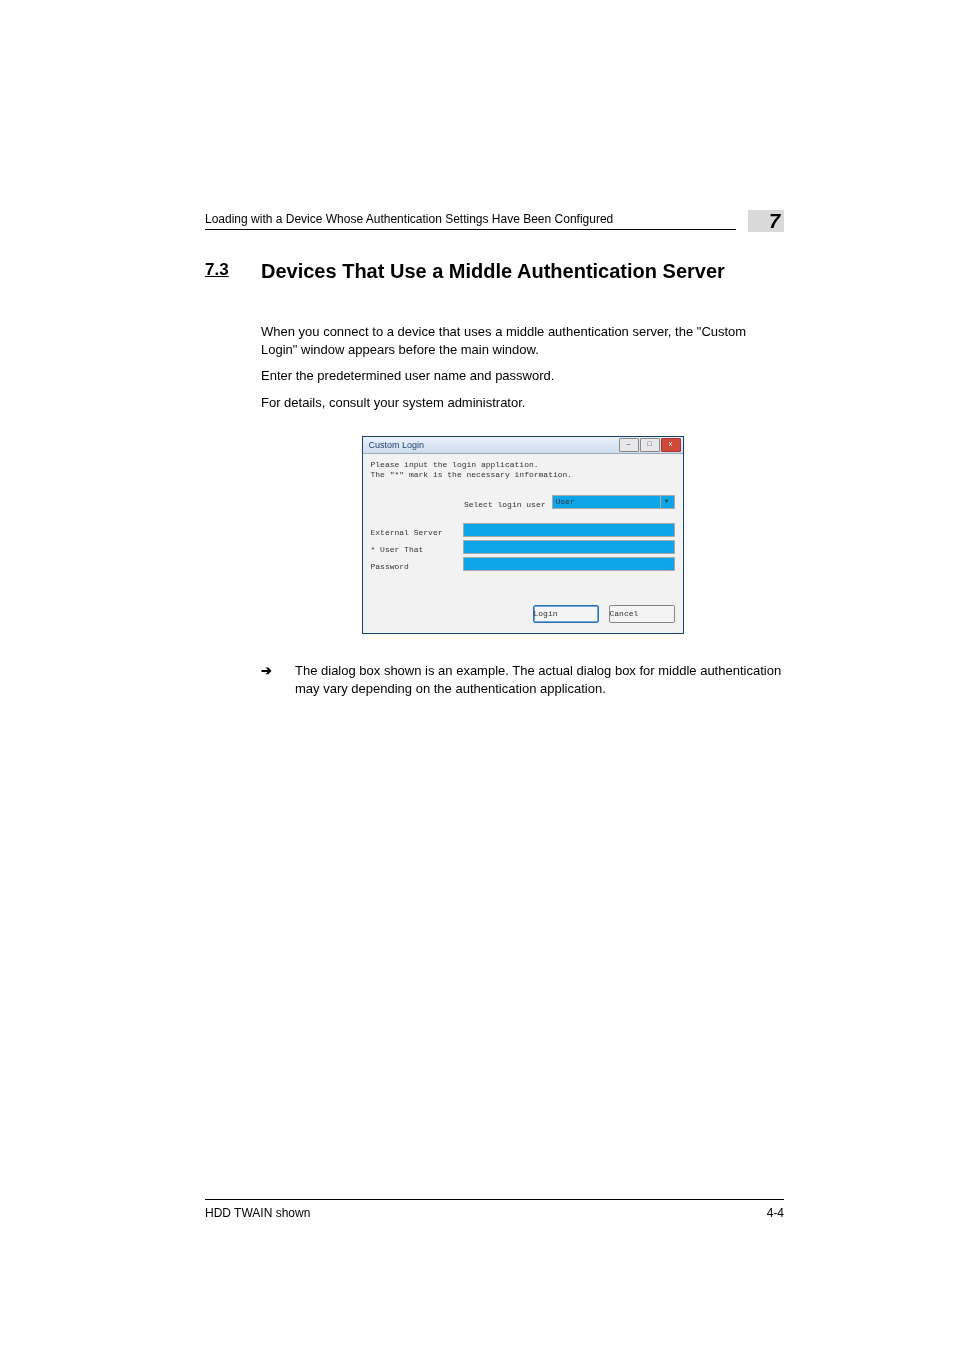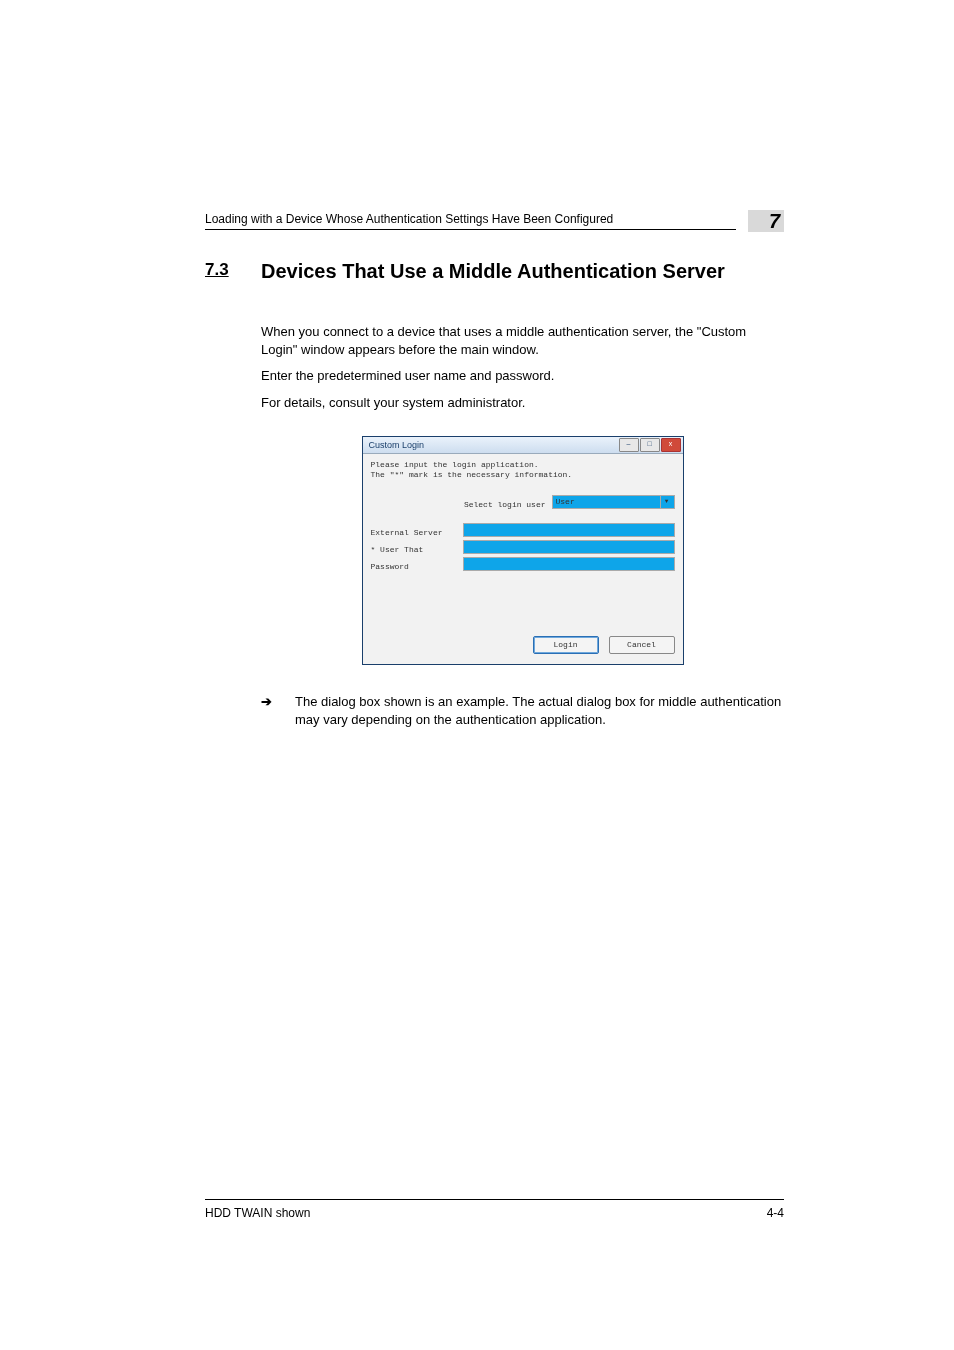--- a/index.html
+++ b/index.html
@@ -169,22 +169,21 @@
   }
   .dlg-btn {
     width: 64px;
     height: 16px;
     background: #f4f4f4;
     border: 1px solid #888;
     border-radius: 2px;
     font-size: 8px;
     display: flex;
     align-items: center;
-    justify-content: center;
-    margin-top: 31px;
+    justify-content: flex-start;
   }
   .dlg-btn.primary {
     border-color: #2a6fb5;
     box-shadow: 0 0 0 1px #6fa8dc inset;
   }
   .note-row {
     display: flex;
     gap: 18px;
     margin-left: 56px;
     font-size: 13px;

